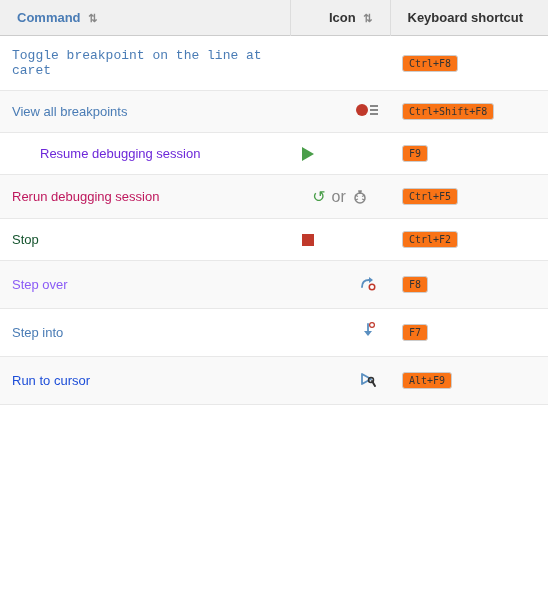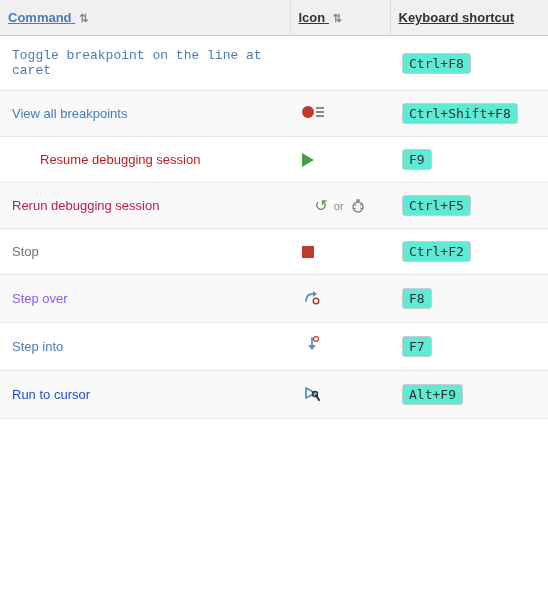--- a/index.html
+++ b/index.html
@@ -20,27 +20,26 @@
       border-collapse: collapse;
       table-layout: fixed;
     }
 
     thead tr {
       background: #f0f0f0;
       border-bottom: 1px solid #ccc;
     }
 
     thead th {
-      padding: 10px 8px;
+      padding: 10px 17px;
       text-align: left;
       font-weight: bold;
       font-size: 13px;
       color: #333;
       border-right: 1px solid #ddd;
-      text-decoration: underline;
     }
 
     thead th:last-child {
       border-right: none;
     }
 
     thead th .sort-icon {
       display: inline-block;
       margin-left: 4px;
       color: #888;
@@ -64,34 +63,34 @@
       vertical-align: middle;
     }
 
     .cmd-col {
       width: 290px;
       color: #4a7cb5;
     }
 
     .icon-col {
       width: 100px;
-      text-align: left;
+      text-align: right;
     }
 
     .shortcut-col {
       width: 158px;
     }
 
     .shortcut-badge {
       display: inline-block;
-      background: #5eead4;
+      background: #f97316;
       border: 1px solid #ccc;
       border-radius: 3px;
       padding: 2px 6px;
-      font-size: 13px;
+      font-size: 10px;
       color: #333;
       font-family: monospace;
     }
 
     .icon-container {
       display: flex;
       align-items: center;
       justify-content: center;
       gap: 4px;
     }
@@ -139,21 +138,21 @@
     }
 
     
     .icon-stop {
       width: 12px;
       height: 12px;
       background: #c0392b;
     }
 
     .or-text {
-      font-size: 11px;
+      font-size: 16px;
       color: #888;
       margin: 0 2px;
     }
   </style>
 </head>
 <body>
 
 <table>
   <thead>
     <tr>
@@ -182,21 +181,21 @@
         <div class="dot"></div>
         <div class="lines">
               <span></span>
               <span></span>
               <span></span>
             </div>
       </div></td>
         <td class="shortcut-col"><span class="shortcut-badge">Ctrl+Shift+F8</span></td>
       </tr>
       <tr>
-        <td class="cmd-col" style="color: #b91c1c; padding-left: 40px;">Resume debugging session</td>
+        <td class="cmd-col" style="color: #6d28d9; padding-left: 40px;">Resume debugging session</td>
         <td class="icon-col">
           <div class="icon-play"></div>
         </td>
         <td class="shortcut-col"><span class="shortcut-badge">F9</span></td>
       </tr>
       <tr>
         <td class="cmd-col" style="color: #be185d;">Rerun debugging session</td>
         <td class="icon-col">
           <div class="icon-container">
         <span class="icon-rerun-green">↺</span>
@@ -209,21 +208,21 @@
           <line x1="3" y1="11" x2="6" y2="10" stroke="#888" stroke-width="1.2"></line>
           <line x1="13" y1="11" x2="10" y2="10" stroke="#888" stroke-width="1.2"></line>
           <circle cx="8" cy="3" r="1.5" fill="#888"></circle>
           <line x1="6" y1="2" x2="10" y2="2" stroke="#888" stroke-width="1.2"></line>
         </svg>
       </div>
         </td>
         <td class="shortcut-col"><span class="shortcut-badge">Ctrl+F5</span></td>
       </tr>
       <tr>
-        <td class="cmd-col" style="color: #737373;">Stop</td>
+        <td class="cmd-col" style="color: #14532d;">Stop</td>
         <td class="icon-col">
           <div class="icon-stop"></div>
         </td>
         <td class="shortcut-col"><span class="shortcut-badge">Ctrl+F2</span></td>
       </tr>
       <tr>
         <td class="cmd-col" style="color: #8b5cf6;">Step over</td>
         <td class="icon-col"><svg width="20" height="20" viewBox="0 0 20 20">
         <path d="M4 14 Q4 7 11 7" fill="none" stroke="#5a8fc0" stroke-width="1.8" stroke-linecap="round"></path>
         <polygon points="11,4 15,7 11,10" fill="#5a8fc0"></polygon>

